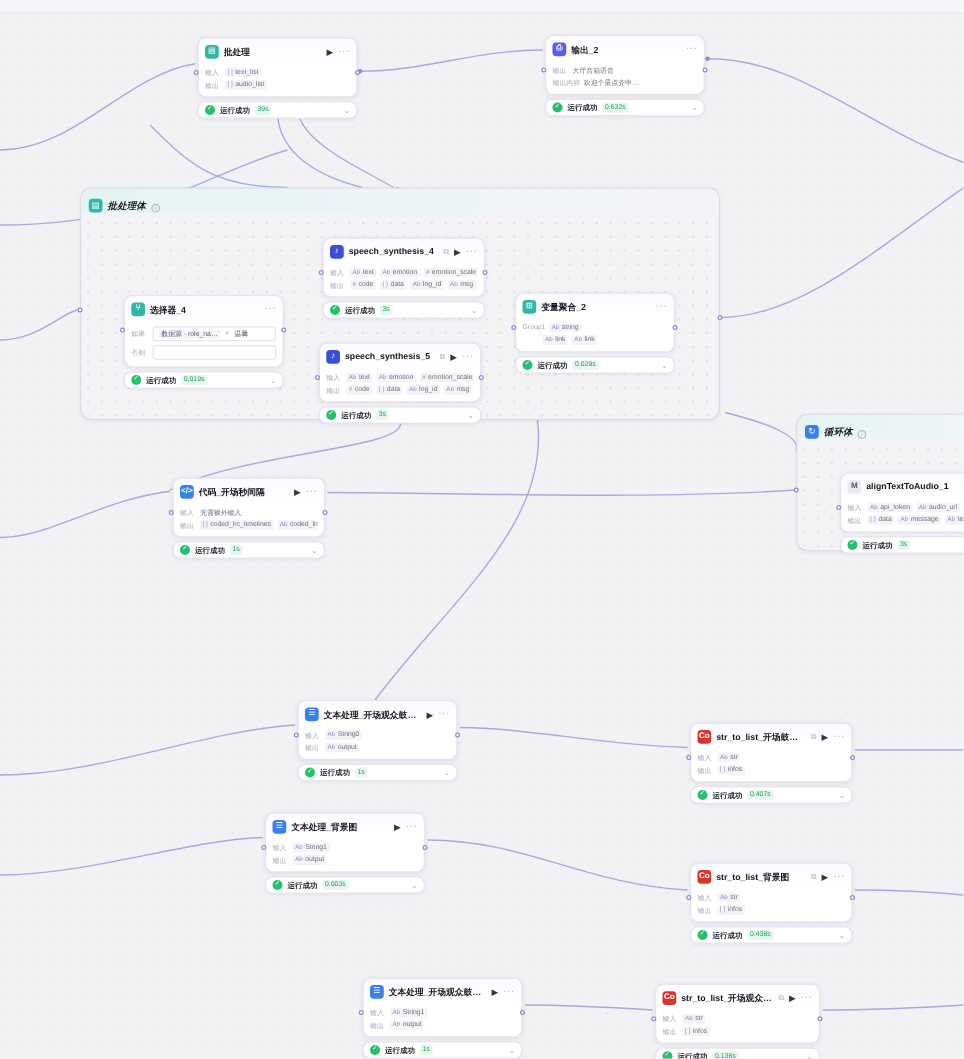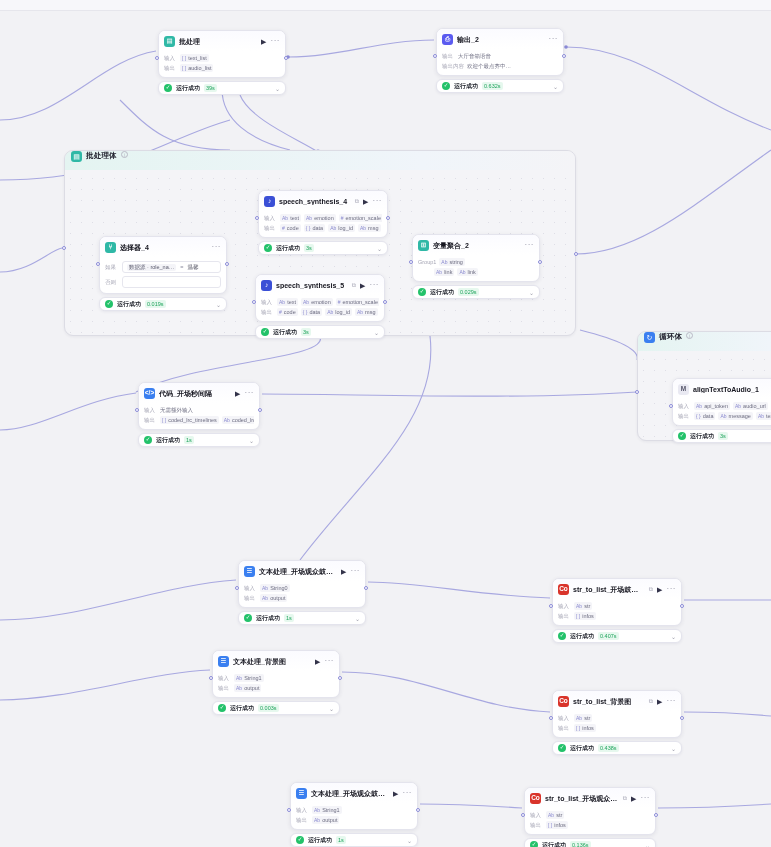--- a/index.html
+++ b/index.html
@@ -35,22 +35,23 @@
       radial-gradient(circle, #dedee6 0.6px, transparent 0.7px);
     background-size: 11px 11px;
     background-color: #f4f4f7;
     z-index: 2;
     box-shadow: 0 1px 3px rgba(30,30,60,.06);
   }
   .group-hdr {
     position: absolute; left: 0; top: 0; right: 0; height: 19px;
     background: linear-gradient(90deg, #e4f4f1, #f0f5fa 70%, #f4f4f7);
     border-radius: 8px 8px 0 0;
-    display: flex; align-items: flex-start; gap: 4px;
+    display: flex; align-items: flex-end; gap: 4px;
     padding-left: 6px;
+    font-style: italic;
   }
   .group-title { font-size: 7.5px; color: #1b1b28; font-weight: 700; letter-spacing: .2px; }
   .grp-ico {
     width: 11px; height: 11px; border-radius: 3px;
     background: #2fb8a6; display: inline-flex; align-items: center; justify-content: center;
     color: #fff; font-size: 7px; line-height: 1;
   }
   .grp-ico.blue { background: #3a7ff0; }
   .info-dot {
     width: 7px; height: 7px; border-radius: 50%;

